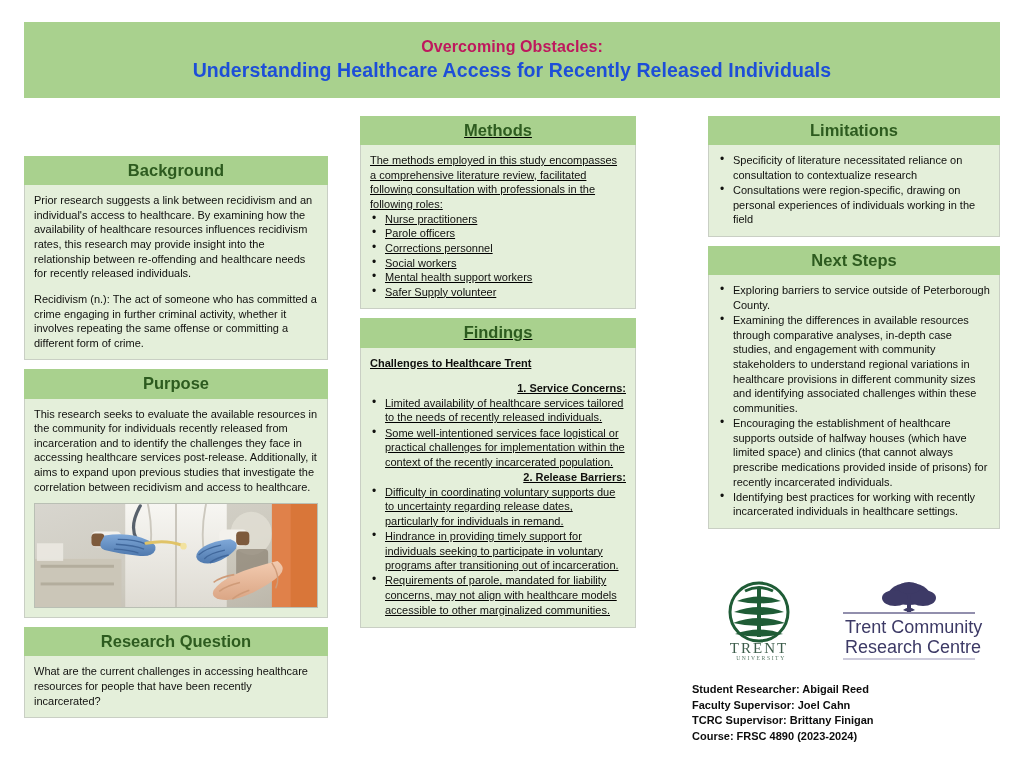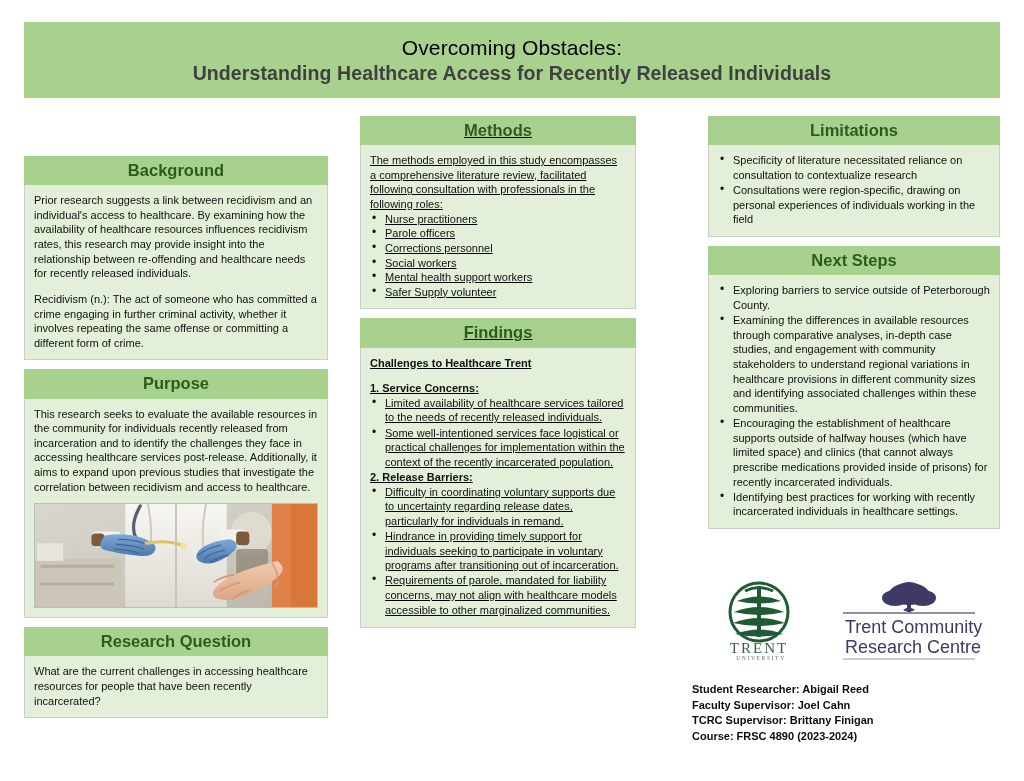--- a/index.html
+++ b/index.html
@@ -20,25 +20,25 @@
   .title-banner {
     position: absolute;
     left: 24px; top: 22px;
     width: 976px; height: 76px;
     background: #a9d18e;
     display: flex; flex-direction: column;
     align-items: center; justify-content: center;
     gap: 4px;
   }
   .title-line1 {
-    font-size: 21px; font-weight: normal; color: #000000;
+    font-size: 16px; font-weight: bold; color: #be185d;
     letter-spacing: 0.1px; line-height: 1.1;
   }
   .title-line2 {
-    font-size: 19.5px; font-weight: bold; color: #404040;
+    font-size: 19.5px; font-weight: bold; color: #1d4ed8;
     letter-spacing: 0.1px; line-height: 1.1; text-align: center;
   }
 
   
   .col { position: absolute; top: 116px; }
   .col-left   { left: 24px;  width: 304px; margin-top: 40px; }
   .col-mid    { left: 360px; width: 276px; text-decoration: underline; }
   .col-right  { left: 692px; width: 308px; padding-left: 16px; }
 
   
@@ -71,21 +71,21 @@
     margin-bottom: 0.5px;
   }
   ul.bullets > li::before {
     content: "\2022";
     position: absolute; left: 2px; top: -1px;
     font-size: 12px; line-height: 1.33;
   }
   ul.bullets.tight > li { margin-bottom: 0; }
 
   .sub-bold { font-weight: bold; margin: 0 0 1px 0; }
-  .gap-top { margin-top: 11px; }
+  .gap-top { margin-top: 11px; text-align: right; }
 
   
   .photo-wrap {
     margin-top: 9px;
     width: 100%; height: 105px;
     border: 1px solid #b9bfb4;
     overflow: hidden;
     position: relative;
     background: #cfd3cb;
   }

